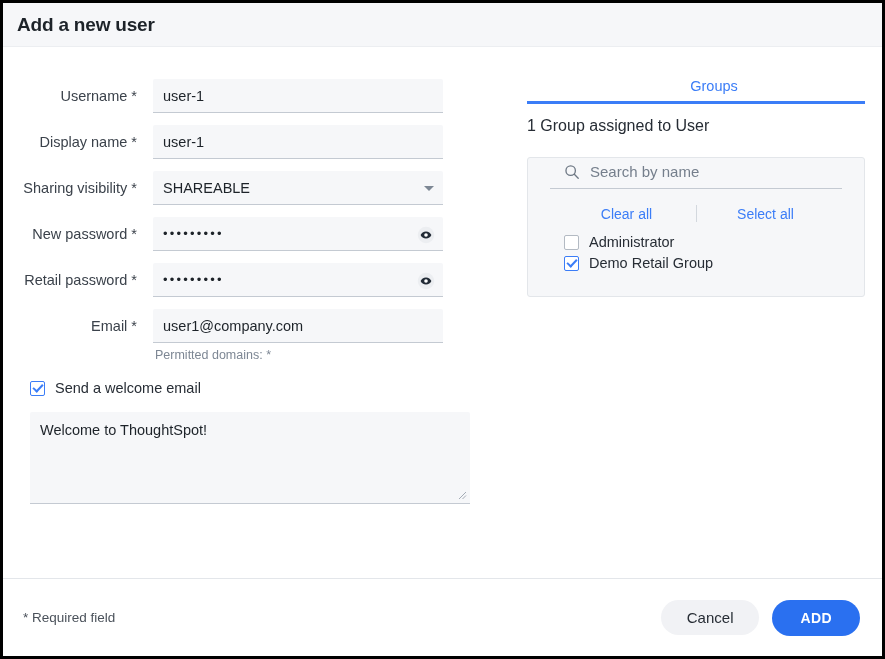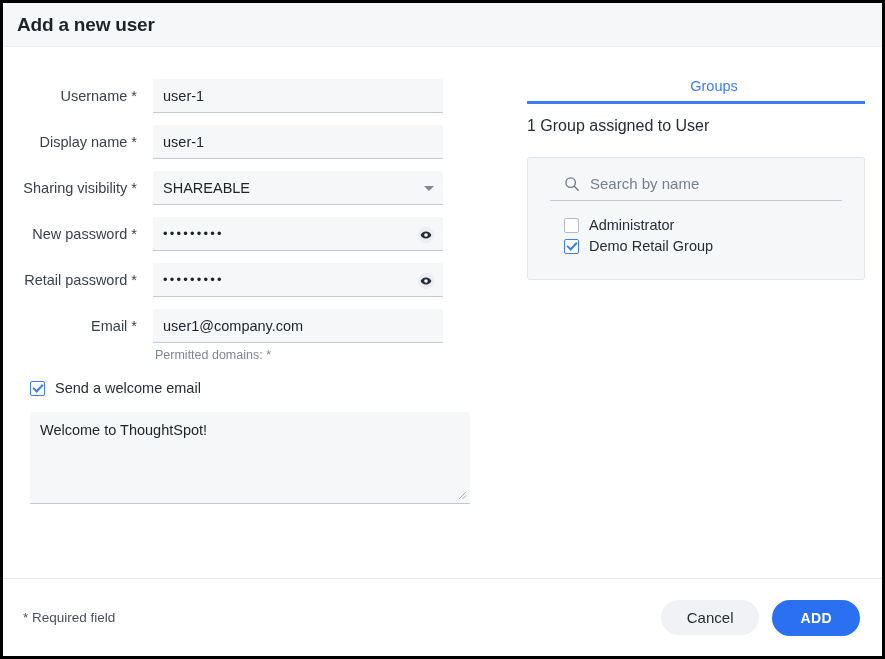--- a/index.html
+++ b/index.html
@@ -219,21 +219,21 @@
   .assigned-text {
     font-size: 16px;
     color: #272d35;
     margin-top: 13px;
   }
   .groups-box {
     margin-top: 22px;
     background: #f6f7f9;
     border: 1px solid #e3e6ea;
     border-radius: 3px;
-    padding: 16px 22px 20px 22px;
+    padding: 4px 22px 20px 22px;
     box-sizing: border-box;
   }
   .search-wrap {
     display: flex;
     align-items: center;
     border-bottom: 1px solid #c4cad2;
     padding: 0 2px 7px 14px;
     margin-bottom: 16px;
   }
   .search-icon {
@@ -420,20 +420,25 @@
         <div class="search-wrap">
           <span class="search-icon">
             <svg width="16" height="16" viewBox="0 0 18 18" aria-hidden="true">
               <circle cx="7.5" cy="7.5" r="5.3" fill="none" stroke="#6e7884" stroke-width="1.5"></circle>
               <line x1="11.6" y1="11.6" x2="16" y2="16" stroke="#6e7884" stroke-width="1.5" stroke-linecap="round"></line>
             </svg>
           </span>
           <input class="search-input" type="text" placeholder="Search by name" style="">
         </div>
 
+        <div class="bulk-row">
+          <span class="bulk-link">Clear all</span>
+          <span class="bulk-sep"></span>
+          <span class="bulk-link">Select all</span>
+        </div>
 
         <div class="group-item">
           <span class="cbox"></span>
           <span class="group-label">Administrator</span>
         </div>
 
         <div class="group-item">
           <span class="cbox checked"></span>
           <span class="group-label">Demo Retail Group</span>
         </div>

